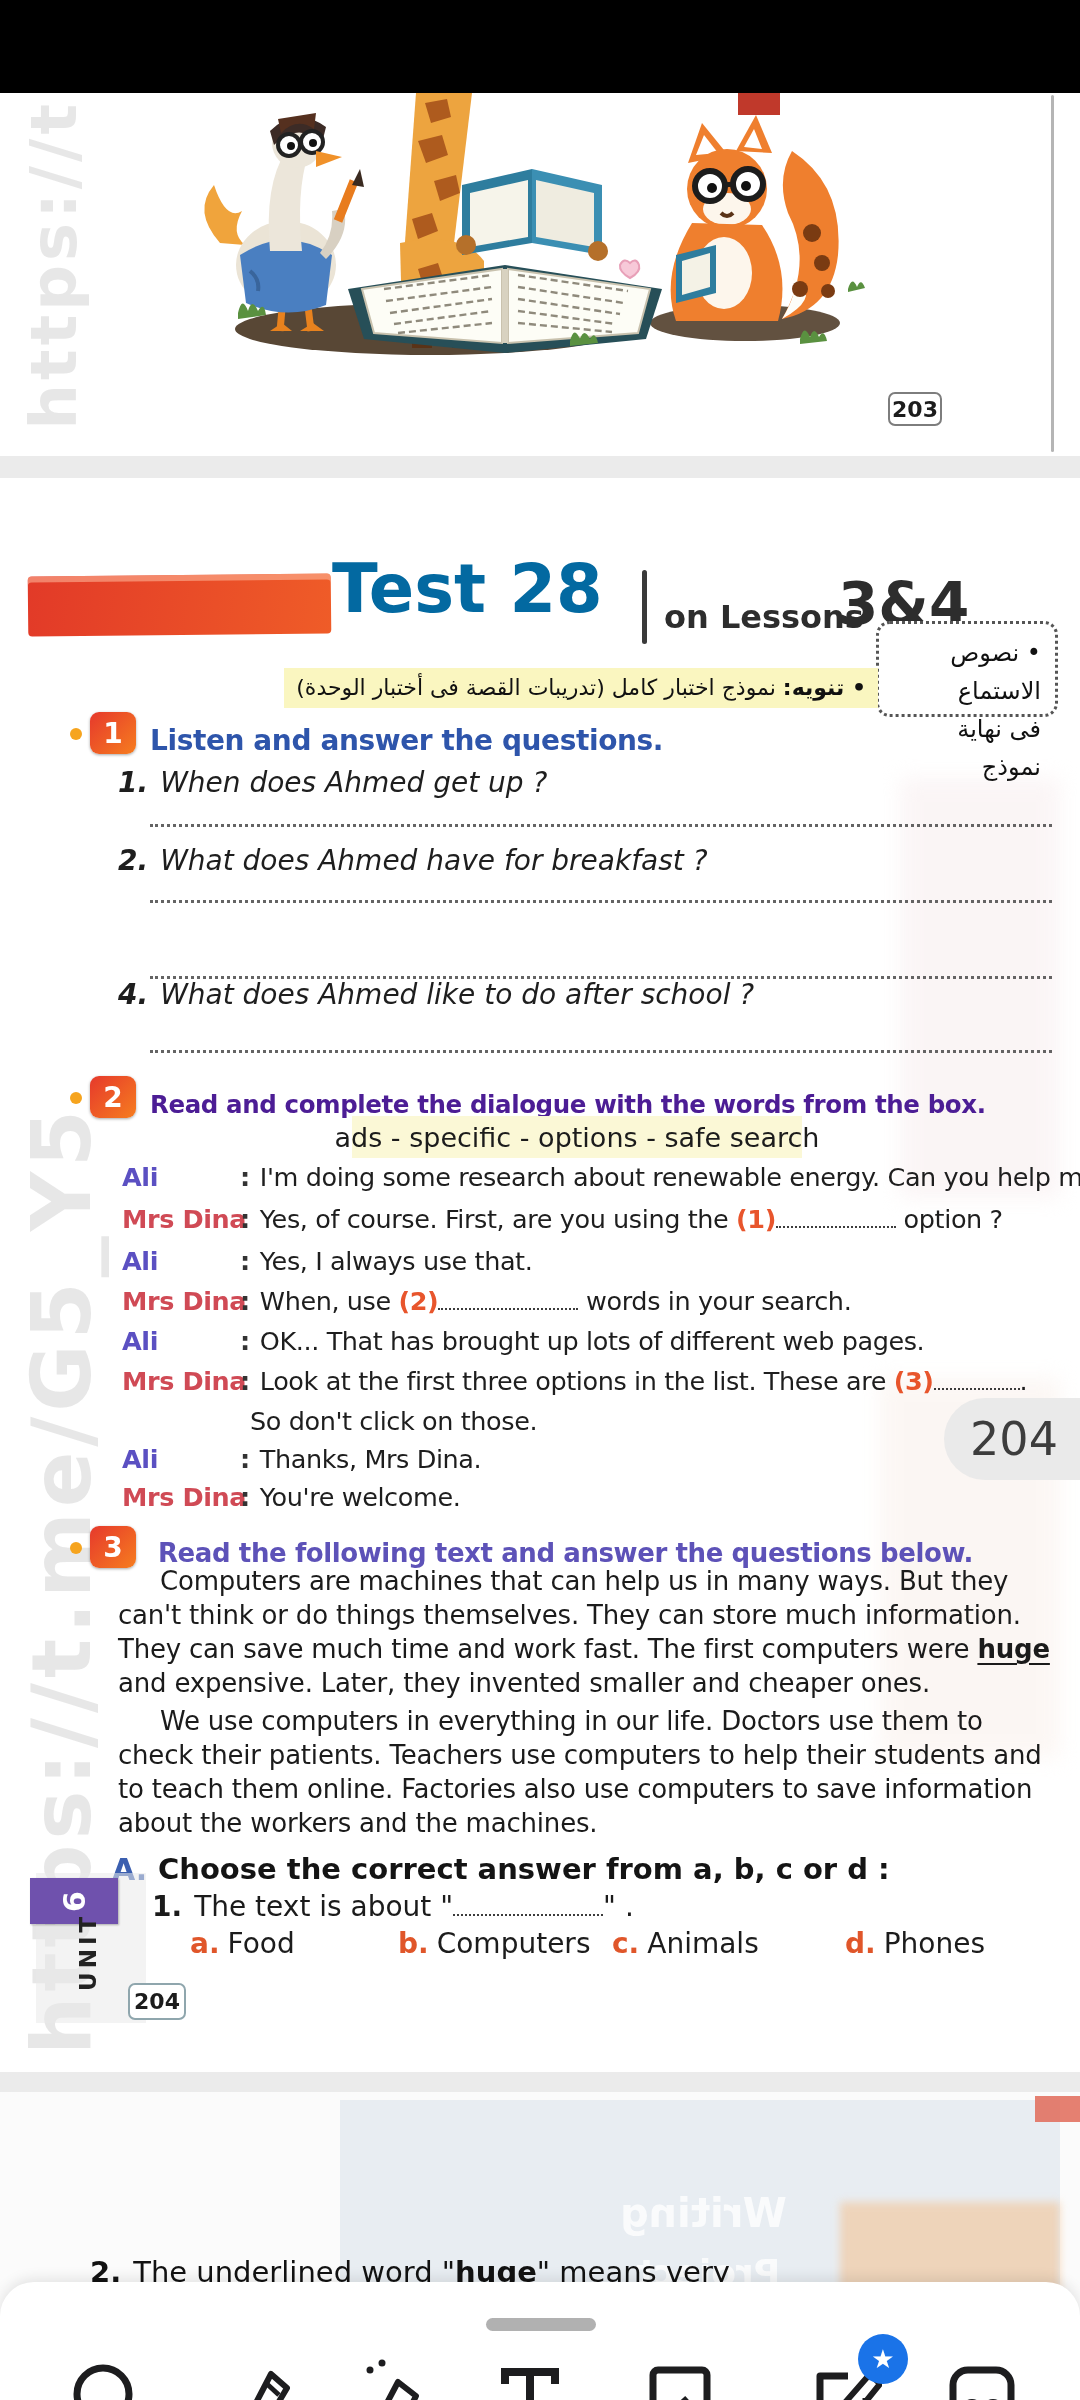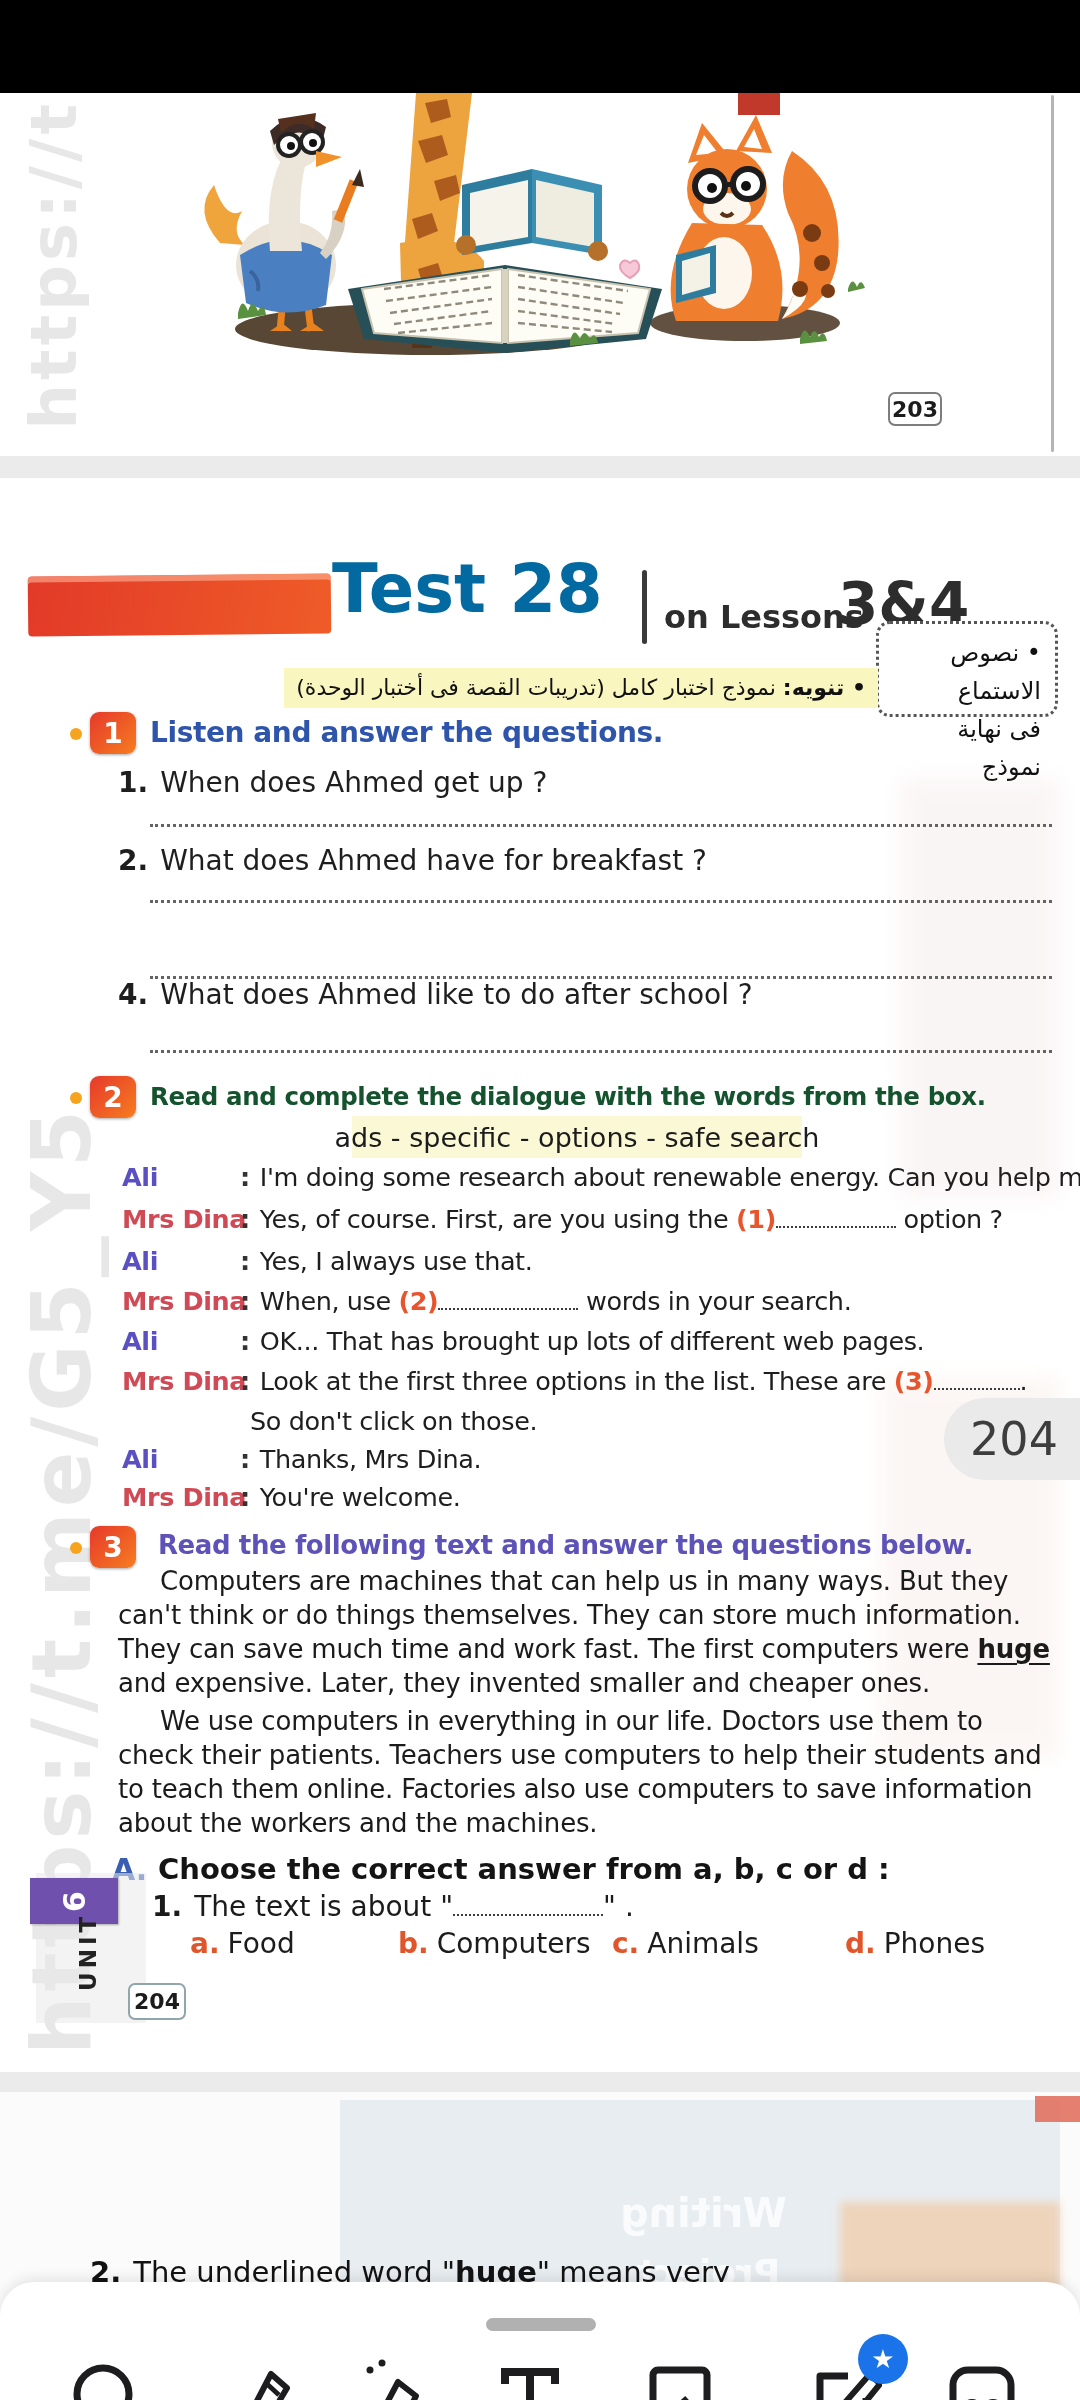--- a/index.html
+++ b/index.html
@@ -33,23 +33,23 @@
   #notebox{left:876px;top:143px;width:182px;height:96px;border:3px dotted #555;border-radius:14px;
            background:#fff;direction:rtl;text-align:right;font-size:24px;color:#111;padding:10px 14px;
            box-sizing:border-box;line-height:38px;}
   #notice{right:202px;top:190px;background:#faf6c0;direction:rtl;white-space:nowrap;
           font-size:22px;color:#111;padding:5px 12px;line-height:30px;}
   
   .bullet{width:12px;height:12px;border-radius:50%;background:#f6a41e;}
   .secbadge{width:46px;height:42px;border-radius:9px;background:linear-gradient(135deg,#e6392c,#f67d1f);
             color:#fff;font-weight:bold;font-size:28px;display:flex;align-items:center;justify-content:center;
             box-shadow:0 1px 3px rgba(0,0,0,.35);}
-  .h1c{color:#2e55ab;} .h2c{color:#14532d;} .h3c{color:#5d52b8;}
-  .sechead{font-weight:bold;letter-spacing:-0.4px;white-space:nowrap;}
-  .q{font-size:28px;color:#1e1e1e;white-space:nowrap;}
+  .h1c{color:#2e55ab;} .h2c{color:#4c1d95;} .h3c{color:#5d52b8;}
+  .sechead{font-weight:bold;letter-spacing:-0.4px;white-space:nowrap;margin-top:8px;}
+  .q{font-size:28px;color:#1e1e1e;white-space:nowrap;font-style:italic;}
   .qn{font-weight:bold;margin-right:12px;}
   .ansline{left:150px;width:902px;height:0;border-bottom:3px dotted #4a4a4a;opacity:.85;}
   #wordbox{left:352px;top:638px;width:450px;height:42px;background:#fbf8d6;font-size:27px;color:#1c1c1c;
            display:flex;align-items:center;justify-content:center;white-space:nowrap;}
   .dlg{left:122px;font-size:25.5px;letter-spacing:-0.4px;white-space:nowrap;color:#1e1e1e;}
   .spk{display:inline-block;width:118px;font-weight:bold;}
   .ali{color:#5b50c2;} .dina{color:#d04a55;}
   .col{margin-right:10px;font-weight:bold;color:#333;}
   .blk{color:#e8552c;font-weight:bold;}
   .dots{display:inline-block;height:20px;border-bottom:2.5px dotted #3c3c3c;vertical-align:baseline;}

